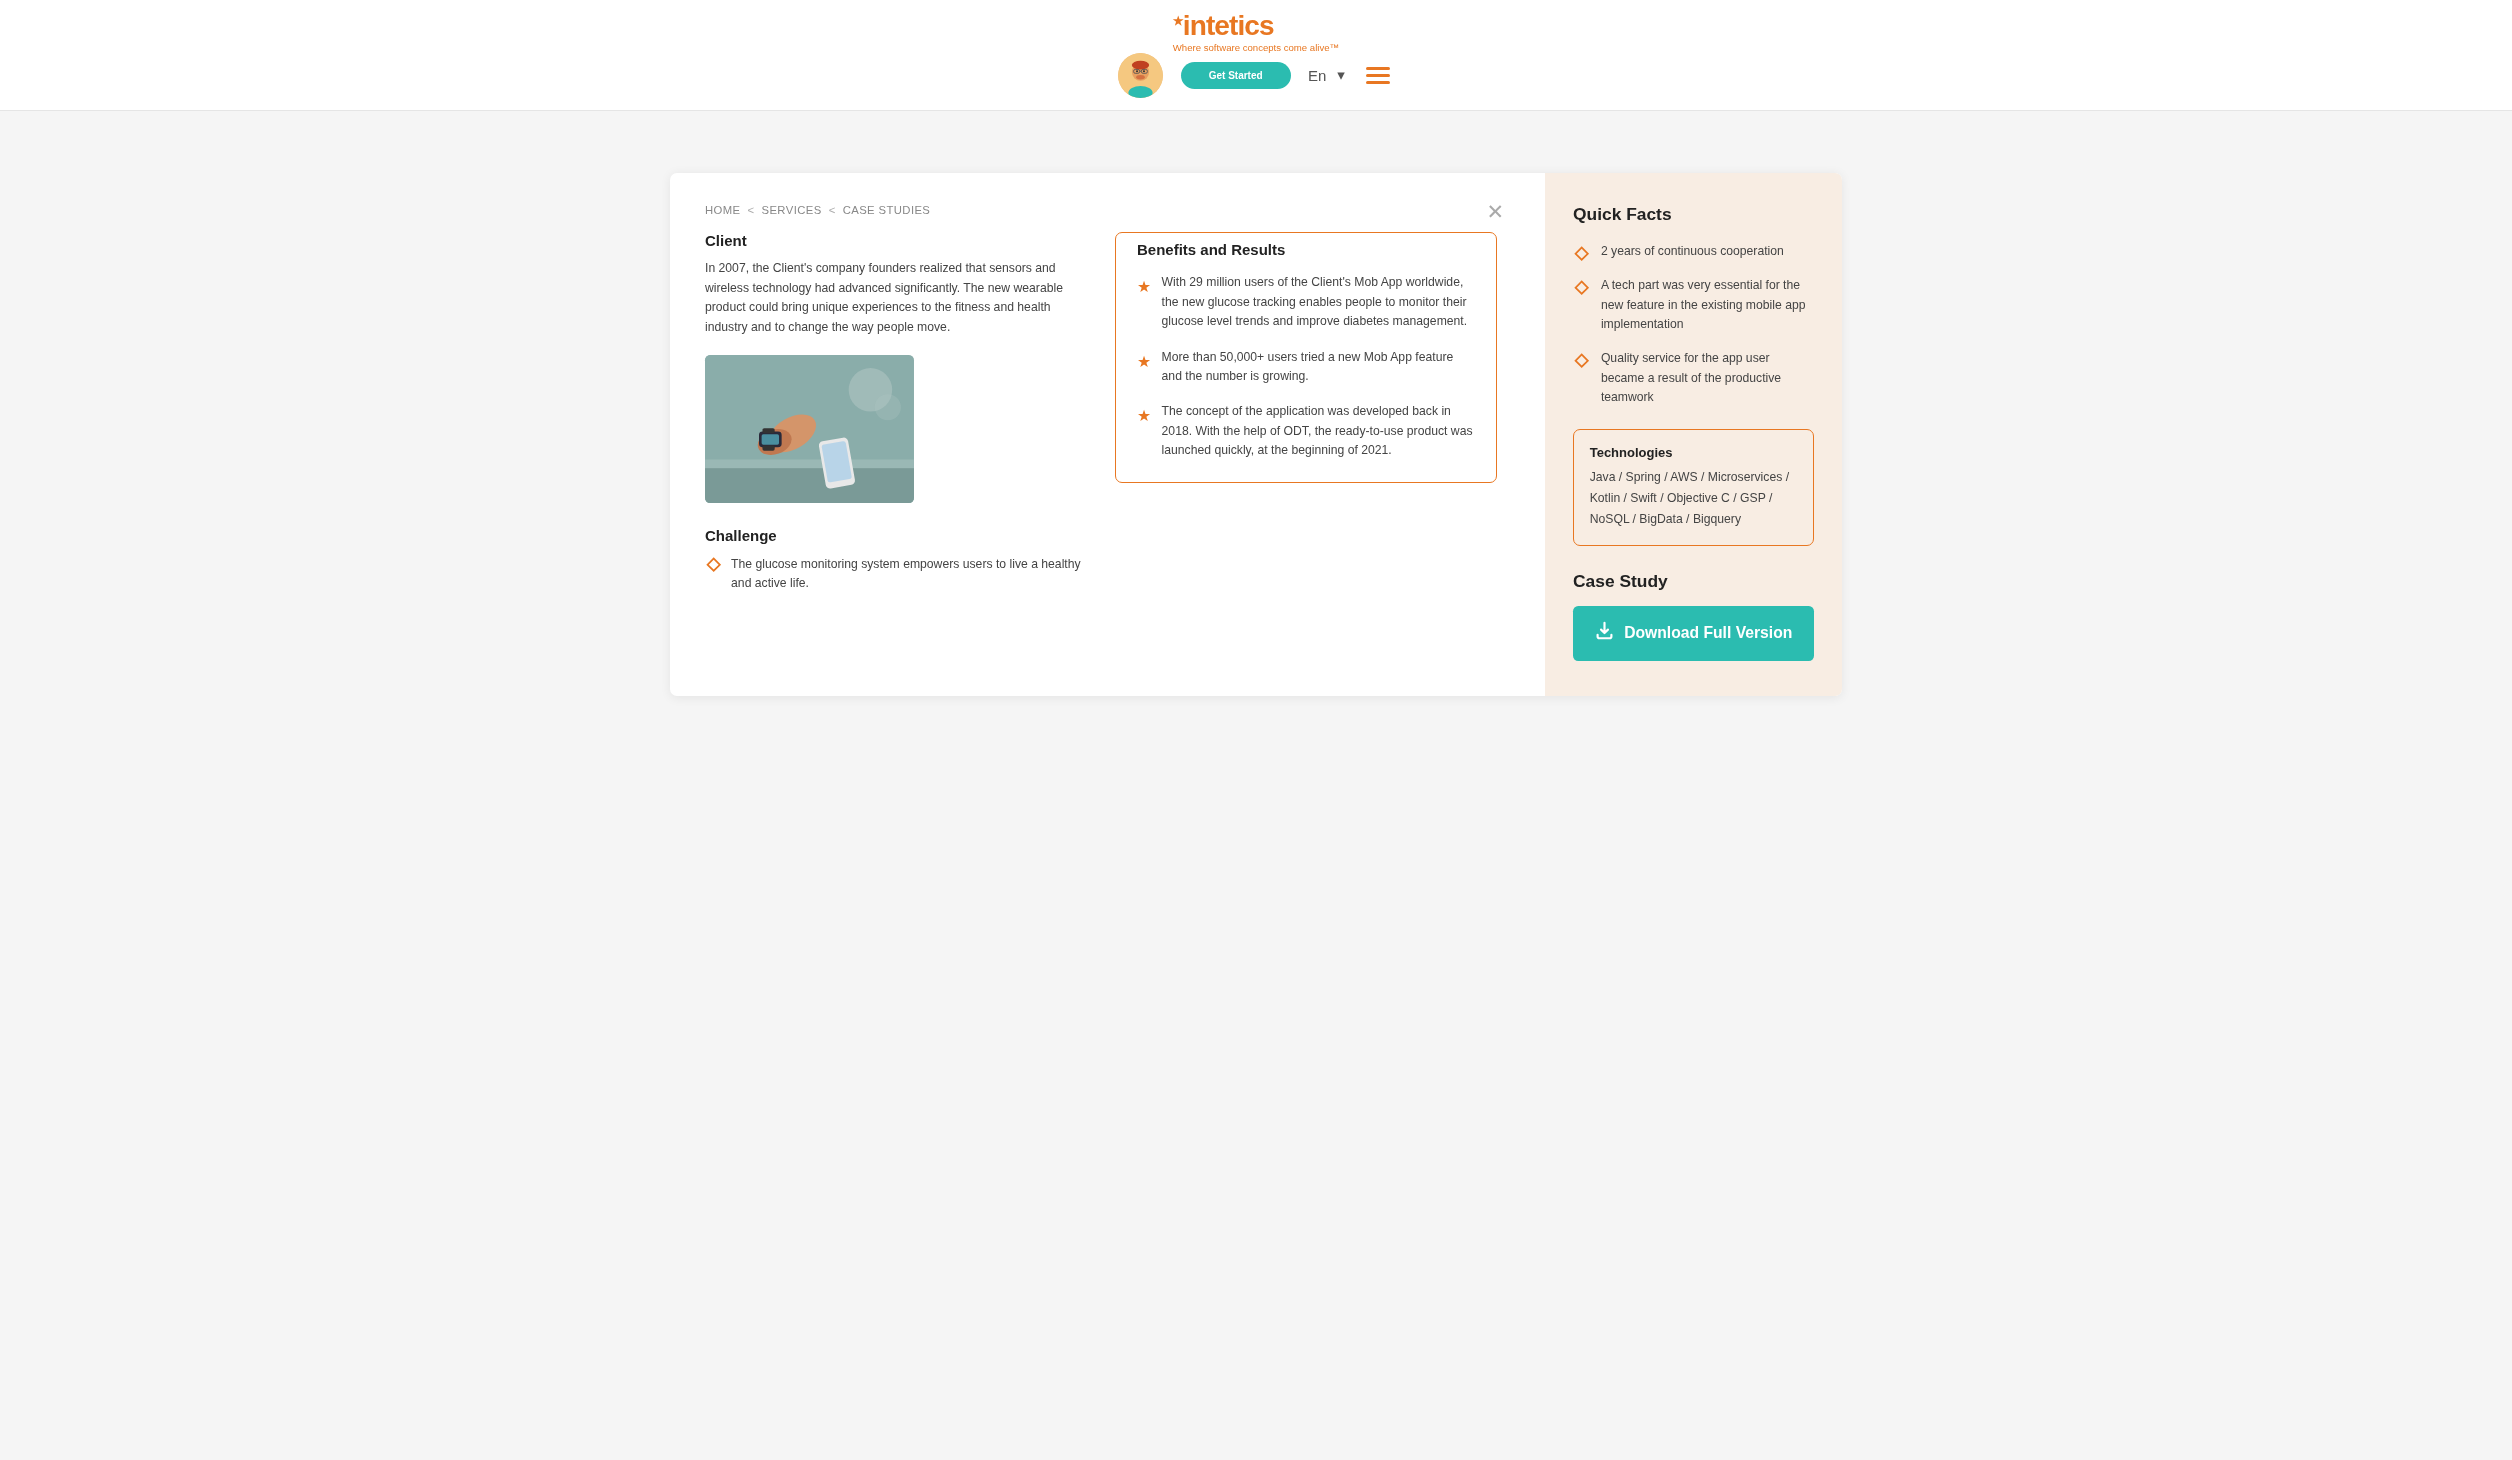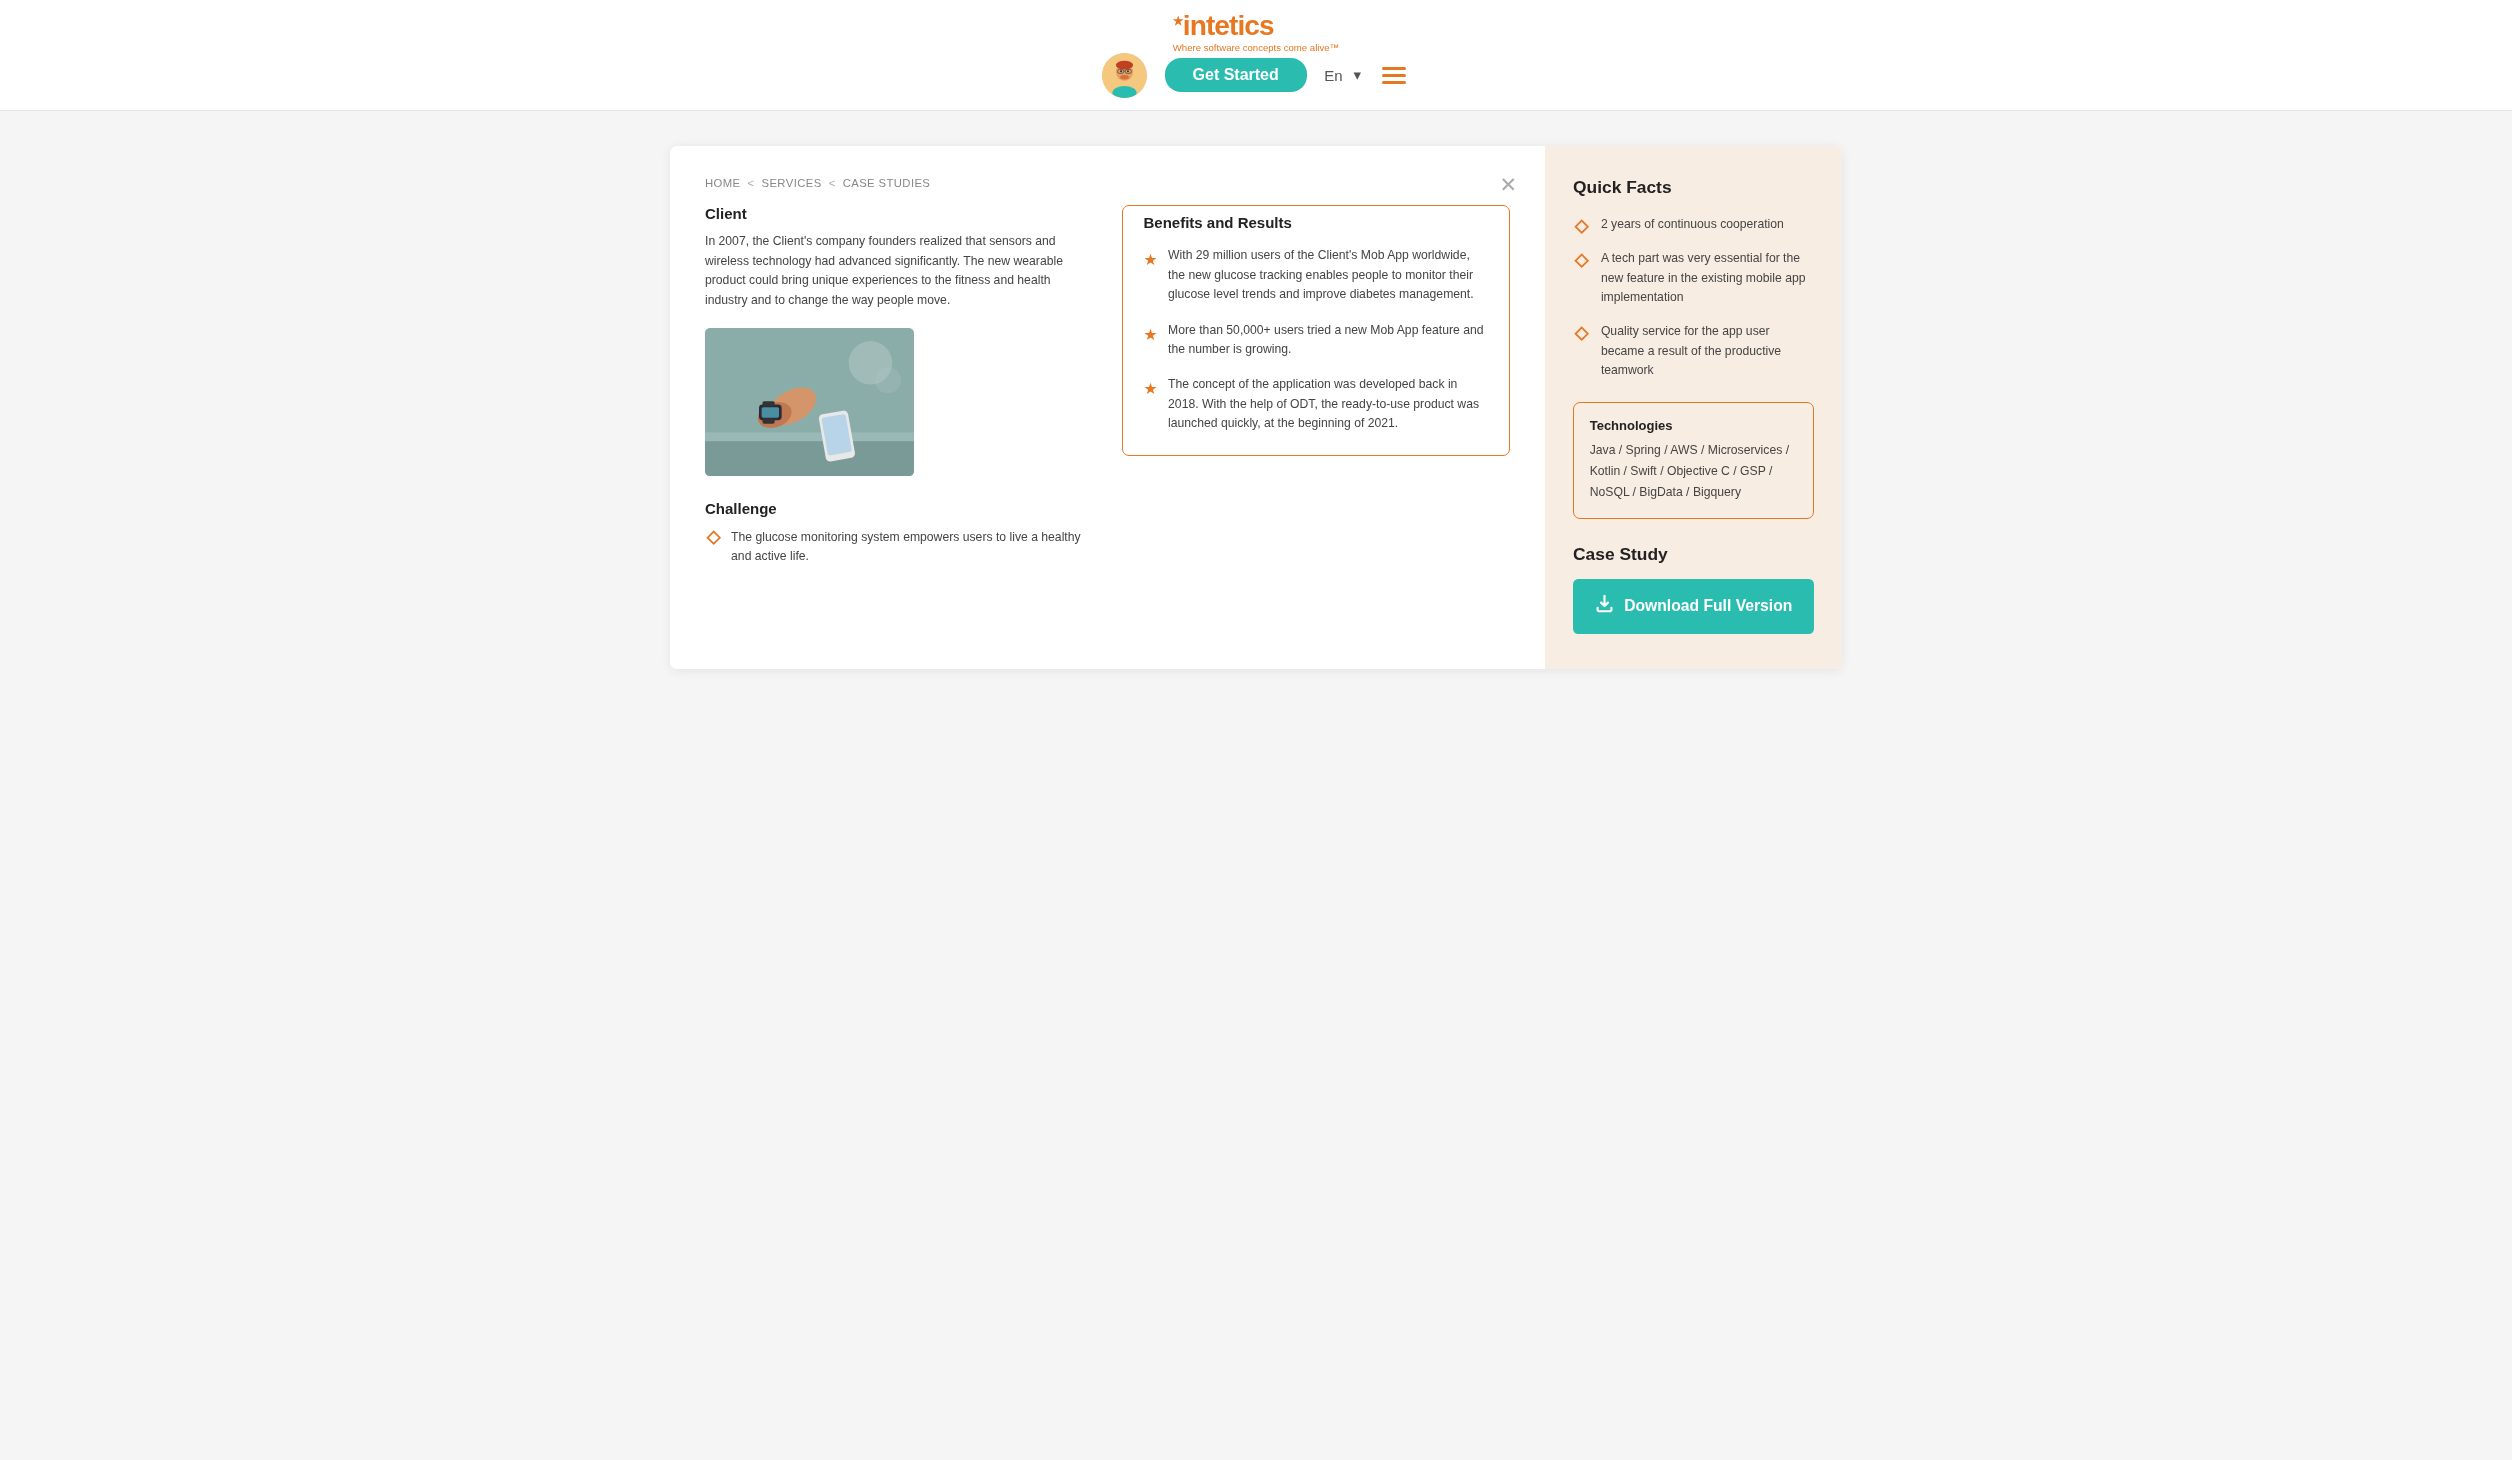--- a/index.html
+++ b/index.html
@@ -53,21 +53,21 @@
       justify-content: center;
       font-size: 23px;
       overflow: hidden;
     }
     .get-started-btn {
       background: #2bbcb0;
       color: #fff;
       border: none;
       border-radius: 16px;
       padding: 8px 28px;
-      font-size: 16px;
+      font-size: 10px;
       font-weight: 600;
       cursor: pointer;
       white-space: nowrap;
     }
     .lang-selector {
       display: flex;
       align-items: center;
       gap: 11px;
       font-size: 15px;
       color: #555;
@@ -94,23 +94,24 @@
       padding: 35px 42px;
       max-width: 1256px;
       margin: 0 auto;
     }
 
     
     .modal-card {
       background: #fff;
       border-radius: 7px;
       display: flex;
-      gap: 0;
+      gap: 13px;
       min-height: 523px;
       box-shadow: 0 1.7px 10.5px rgba(0,0,0,0.07);
+      margin-top: 27px;
     }
 
     
     .left-panel {
       flex: 1;
       padding: 31px 35px 35px 35px;
       position: relative;
     }
 
     

